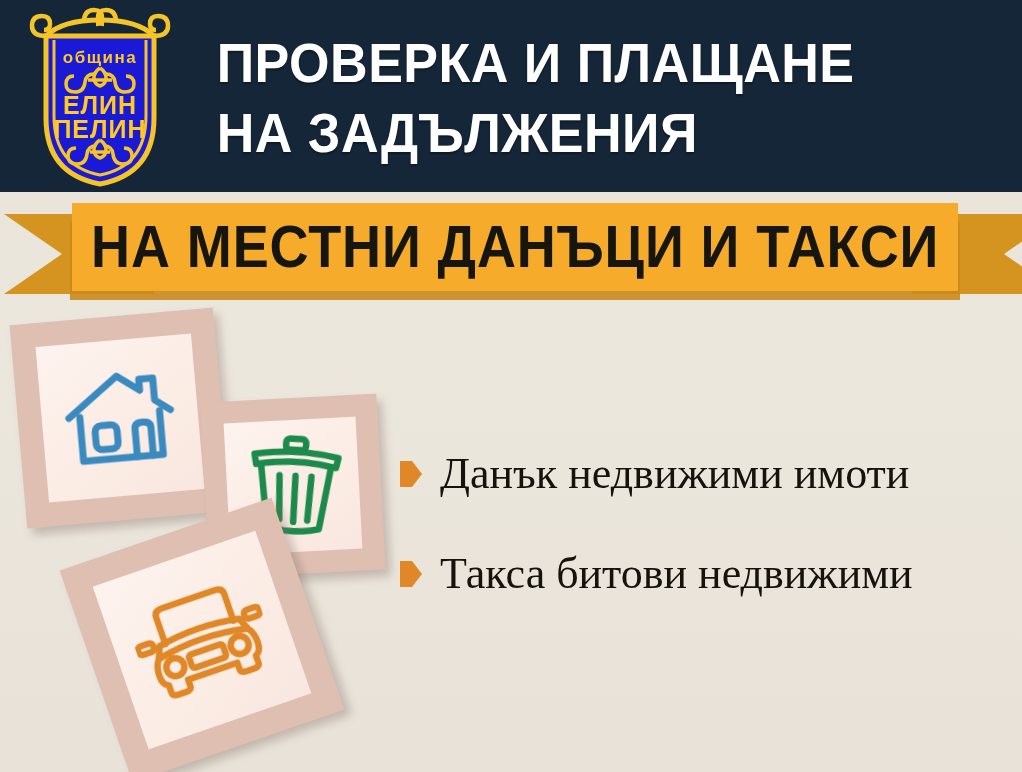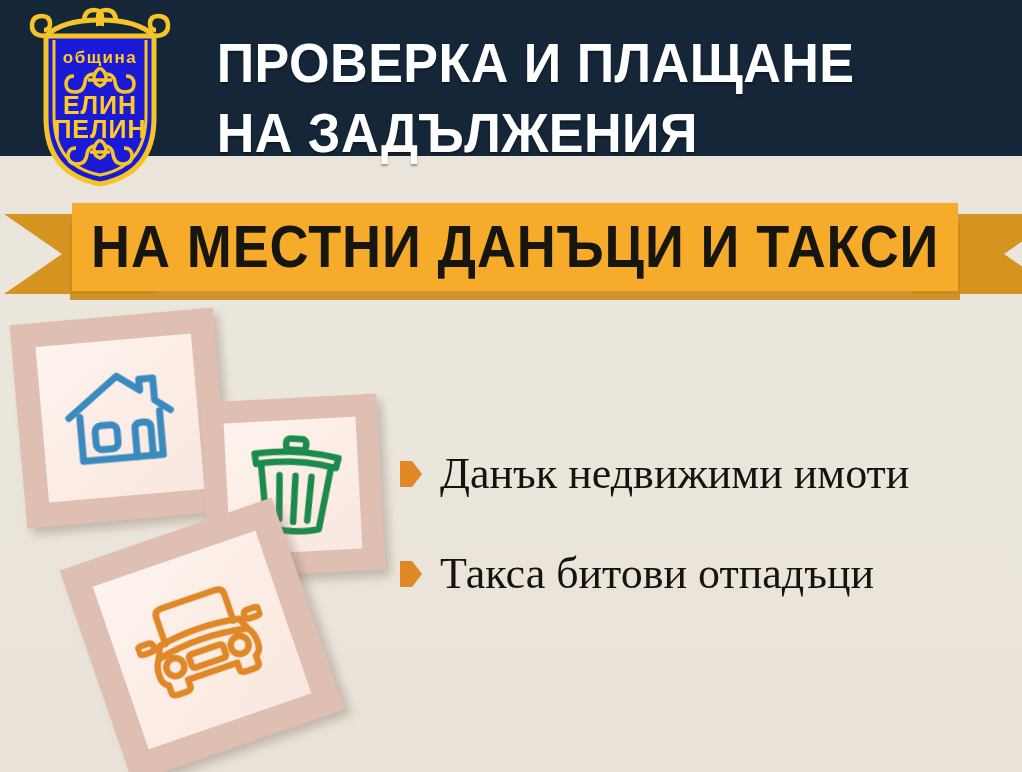--- a/index.html
+++ b/index.html
@@ -8,21 +8,21 @@
     font-family:"Liberation Sans", sans-serif;
     background:#e9e4da;
   }
   #poster{
     position:relative;width:1022px;height:772px;overflow:hidden;
     background:linear-gradient(180deg,#dfd8c9 0%, #e9e3d9 12%, #ece7dd 45%, #e8e2d8 100%);
   }
 
   
   .header{
-    position:absolute;left:0;top:0;width:1022px;height:156px;
+    position:absolute;left:0;top:0;width:1022px;height:192px;
     background:#152639;
     display:flex;align-items:center;
   }
   .crest{
     position:absolute;left:22px;top:6px;width:156px;height:182px;
   }
   .title-wrap{
     position:absolute;left:188px;top:0;width:820px;height:196px;
     display:flex;flex-direction:column;justify-content:center;
   }
@@ -350,17 +350,17 @@
     </svg>
   </div>
 
   <div class="bullets">
     <div class="bullet-row">
       <span class="bullet-mark"></span>
       <span class="bullet-text">Данък недвижими имоти</span>
     </div>
     <div class="bullet-row">
       <span class="bullet-mark"></span>
-      <span class="bullet-text">Такса битови отпадъци</span>
+      <span class="bullet-text">Такса битови недвижими</span>
     </div>
   </div>
 
 </div>
 
 </body></html>

